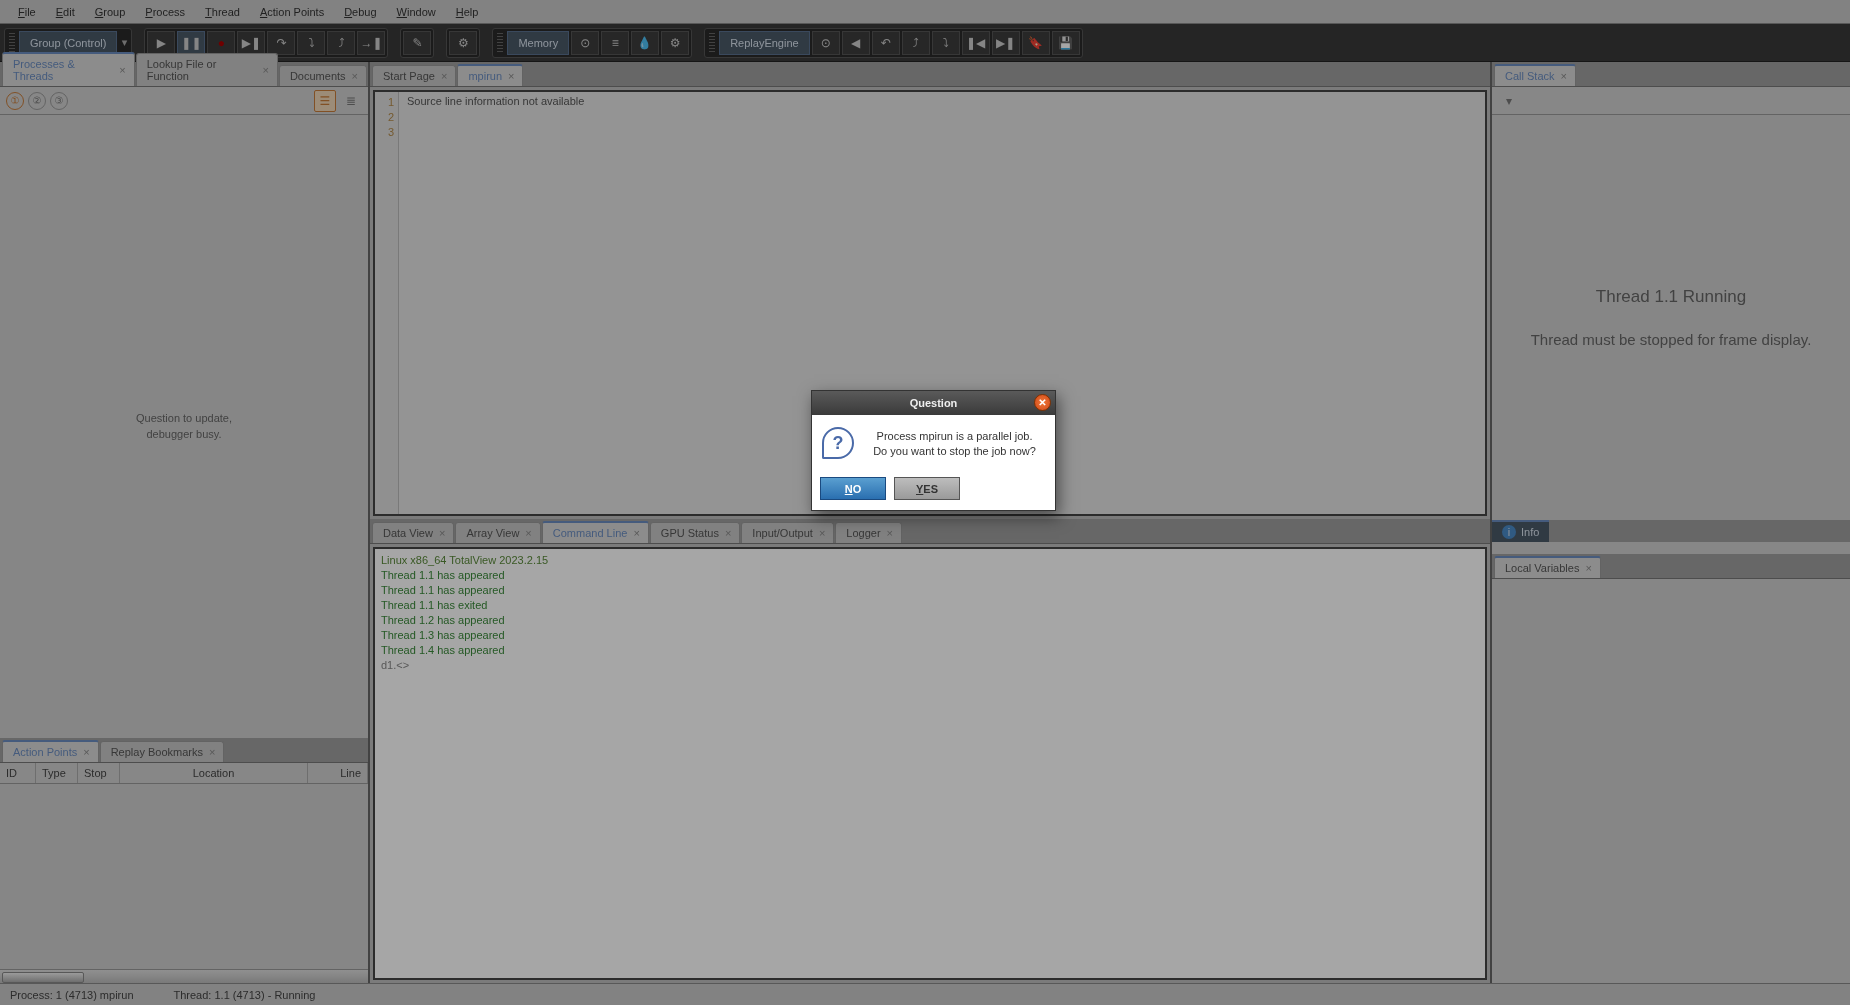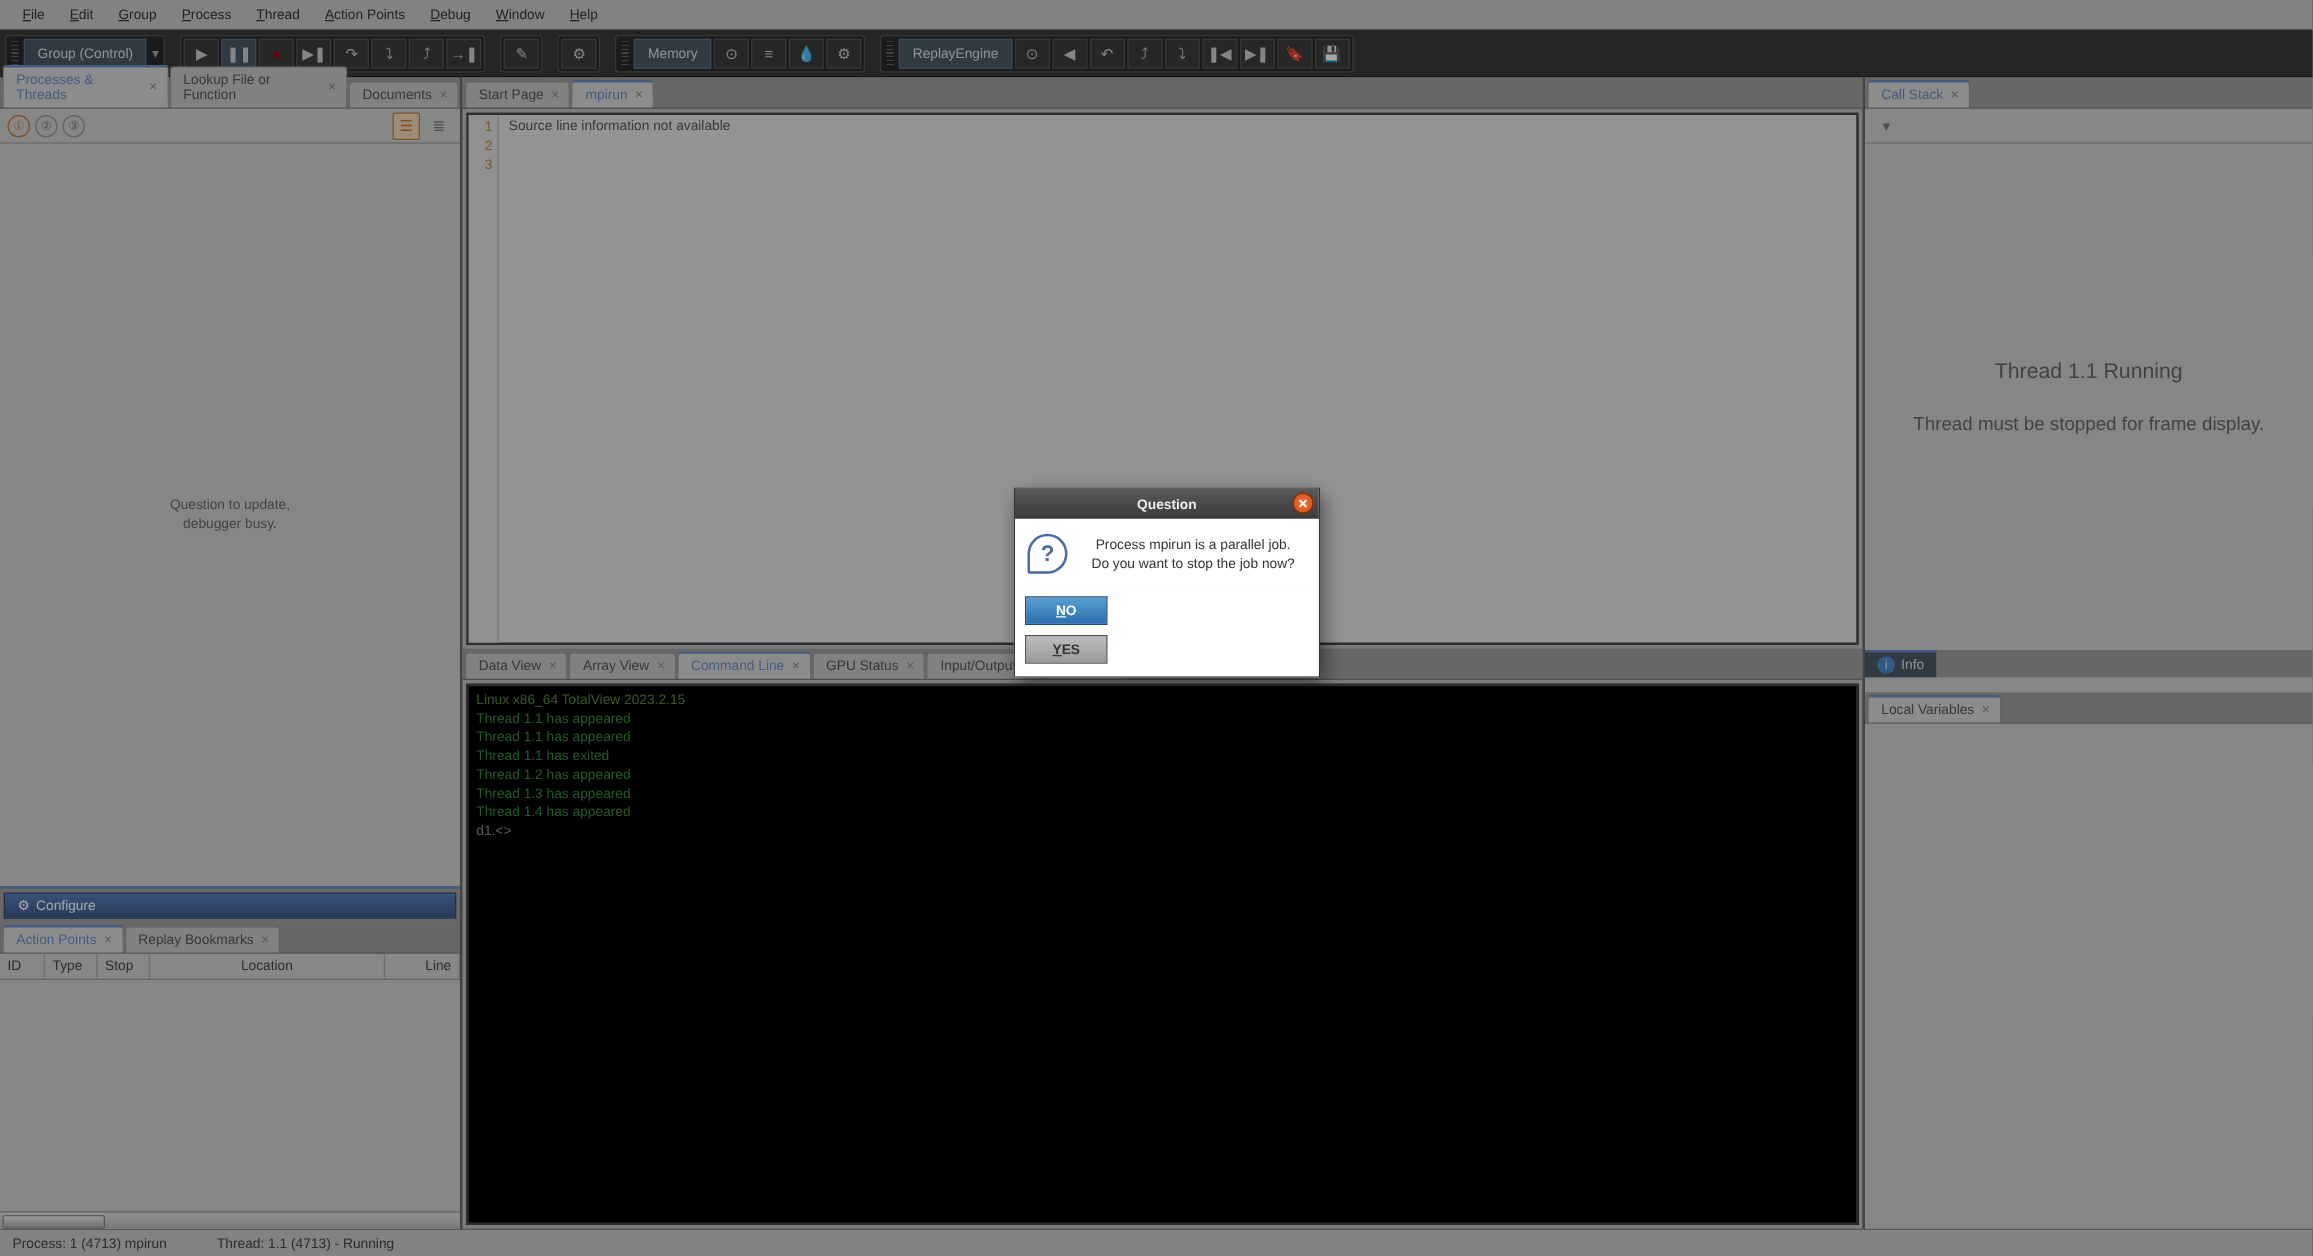--- a/index.html
+++ b/index.html
@@ -49,39 +49,39 @@
 .gutter { background: #dedede; width: 24px; text-align: right; padding: 3px 4px; color: #b38a4a; border-right: 1px solid #bbb; line-height: 15px; }
 .source-text { padding: 3px 8px; color: #555; }
 .configure-bar { background: #9e9e9e; border-top: 2px solid #6a8cc0; padding: 3px; }
 .configure-btn { background: linear-gradient(#5a7fb8,#3c5a8a); color: #fff; padding: 3px 10px; border: 1px solid #2a4a7a; display: inline-flex; align-items: center; gap: 5px; width: 100%; }
 .configure-btn::before { content: "⚙"; }
 
 .ap-table-head { background: #d0d0d0; display: flex; border-bottom: 1px solid #999; }
 .ap-table-head div { padding: 4px 6px; color: #444; border-right: 1px solid #aaa; }
 
 
-.cmd-content { flex: 1; background: #000000; border: 2px solid #444; margin: 3px; padding: 4px 6px; font-family: 'Courier New', monospace; font-size: 12px; line-height: 15px; }
+.cmd-content { flex: 1; background: #ffffff; border: 2px solid #444; margin: 3px; padding: 4px 6px; font-family: 'Courier New', monospace; font-size: 12px; line-height: 15px; }
 .cmd-content div { color: #3a8a3a; }
 .cmd-content .sys { color: #5a8a3a; }
 .cmd-content .prompt { color: #888; }
 
 
 .info-tab { background: #4a5968; color: #d8e2ed; padding: 3px 10px; display: inline-flex; align-items: center; gap: 5px; border-top: 2px solid #6a8cc0; }
 
 
 .statusbar { background: #c8c8c8; height: 22px; display: flex; align-items: center; padding: 0 10px; color: #444; gap: 40px; border-top: 1px solid #888; }
 
 
 .dialog { position: absolute; left: 811px; top: 390px; width: 245px; background: #f0f0f0; border: 1px solid #333; box-shadow: 3px 6px 15px rgba(0,0,0,0.5); z-index: 200; }
 .dlg-title { background: linear-gradient(#5a5a5a,#3a3a3a); color: #eee; font-weight: bold; text-align: center; padding: 5px; position: relative; font-size: 12px; }
 .dlg-close { position: absolute; right: 4px; top: 3px; width: 17px; height: 17px; background: radial-gradient(#f07838,#d04818); border-radius: 50%; color: #fff; font-size: 10px; display: flex; align-items: center; justify-content: center; border: 1px solid #803000; }
 .dlg-body { background: #fff; padding: 12px 10px; display: flex; gap: 10px; font-size: 11px; color: #333; line-height: 1.35; }
 .dlg-body .qicon { width: 32px; height: 32px; border: 2px solid #4a6aa8; color: #4a6aa8; border-radius: 50% 50% 50% 5%; display: flex; align-items: center; justify-content: center; font-size: 18px; font-weight: bold; flex-shrink: 0; }
 .dlg-body .msg { text-align: center; flex: 1; padding-top: 2px; }
-.dlg-buttons { background: #fff; padding: 6px 8px 10px; display: flex; justify-content: flex-start; gap: 8px; flex-direction: column; }
+.dlg-buttons { background: #fff; padding: 6px 8px 10px; display: flex; justify-content: flex-start; gap: 8px; }
 .dlg-buttons button { width: 66px; height: 23px; border: 1px solid #555; font-size: 11px; font-weight: bold; }
 .dlg-buttons .no { background: linear-gradient(#5a9fd0,#2a6fb0); color: #fff; border-color: #1a4a80; }
 .dlg-buttons .yes { background: linear-gradient(#bdbdbd,#9a9a9a); color: #333; }
 
 .scrollbar-h { height: 14px; background: #ccc linear-gradient(#ddd,#bbb); border-top: 1px solid #999; position: relative; }
 .scrollbar-h::before { content:""; position:absolute; left:2px; top:2px; width:80px; height:9px; background:linear-gradient(#eee,#aaa); border:1px solid #888; border-radius:2px; }
 </style>
 </head>
 <body>
 
@@ -163,25 +163,20 @@
       <div class="ibtn" style="border:1px solid #c77c3a;border-radius:50%;width:18px;height:18px;font-size:10px;">①</div>
       <div class="ibtn gray" style="border:1px solid #999;border-radius:50%;width:18px;height:18px;font-size:10px;">②</div>
       <div class="ibtn gray" style="border:1px solid #999;border-radius:50%;width:18px;height:18px;font-size:10px;">③</div>
       <div class="spacer"></div>
       <div class="ibtn active">☰</div>
       <div class="ibtn gray">≣</div>
     </div>
     <div class="content">
       <div><span>Question to update,</span><br><span>debugger busy.</span></div>
     </div>
-    <div class="configure-bar">
-      <div class="configure-btn">
-          <span>Configure</span>
-        </div>
-    </div>
     <div class="tabstrip">
       <div class="tab active">
           <span>Action Points</span>
           <span class="close">×</span>
         </div>
       <div class="tab">
           <span>Replay Bookmarks</span>
           <span class="close">×</span>
         </div>
     </div>

